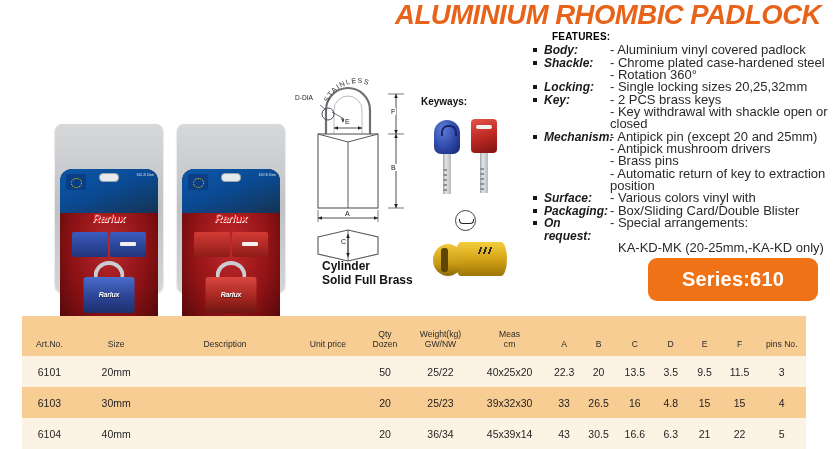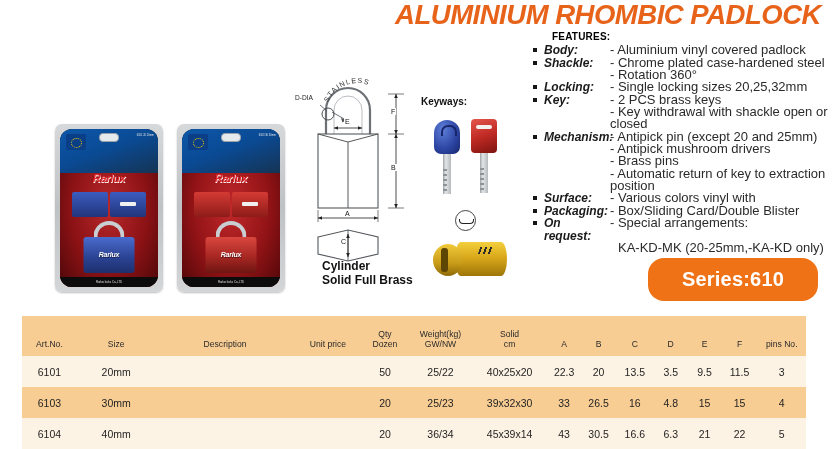--- a/index.html
+++ b/index.html
@@ -46,37 +46,38 @@
     width:66px;flex:0 0 66px;
     font-weight:bold;font-style:italic;color:#1a1a1a;
     font-size:12px;
   }
   .fval{flex:1;color:#2a2a2a;font-size:13px;}
   .fval.indent{padding-left:8px;}
 
   
   .series-badge{
     position:absolute;left:648px;top:258px;width:170px;height:43px;
-    background:#ef7216;border-radius:16px;
+    background:#ef7216;border-radius:9px;
     display:flex;align-items:center;justify-content:center;
     color:#ffffff;font-size:20px;font-weight:bold;letter-spacing:0.2px;
   }
 
   
   .pack{
     position:absolute;width:108px;height:168px;border-radius:7px;
     background:linear-gradient(180deg,#d6d8da 0%,#bfc2c5 50%,#d3d5d7 100%);
     padding:5px;box-sizing:border-box;
     box-shadow:0 1px 2px rgba(0,0,0,.25);
   }
   .pack.blue{left:55px;top:124px;}
   .pack.red{left:177px;top:124px;}
   .pack-card{
     width:100%;height:100%;border-radius:12px;position:relative;overflow:hidden;
     background:#111;
+    margin-top:40px;
   }
   .card-top{
     position:absolute;left:0;top:0;right:0;height:30%;
     background:linear-gradient(160deg,#0d57a8 0%,#0a4a94 45%,#16324f 100%);
   }
   .card-bot{
     position:absolute;left:0;top:28%;right:0;bottom:0;
   }
   .blue .card-bot{background:radial-gradient(ellipse at 50% 30%,#b8282b 0%,#8c1215 55%,#4d0709 100%);}
   .red  .card-bot{background:radial-gradient(ellipse at 50% 30%,#c0282b 0%,#921316 55%,#500709 100%);}
@@ -471,21 +472,21 @@
         <th style="width:72px">Unit price</th>
         <th style="width:50px">
           <span class="top">Qty</span>
           <span>Dozen</span>
         </th>
         <th style="width:66px">
           <span class="top">Weight(kg)</span>
           <span>GW/NW</span>
         </th>
         <th style="width:78px">
-          <span class="top">Solid</span>
+          <span class="top">Meas</span>
           <span>cm</span>
         </th>
         <th style="width:36px">
           
           <span>A</span>
         </th>
         <th style="width:36px">B</th>
         <th style="width:40px">C</th>
         <th style="width:36px">D</th>
         <th style="width:36px">E</th>

